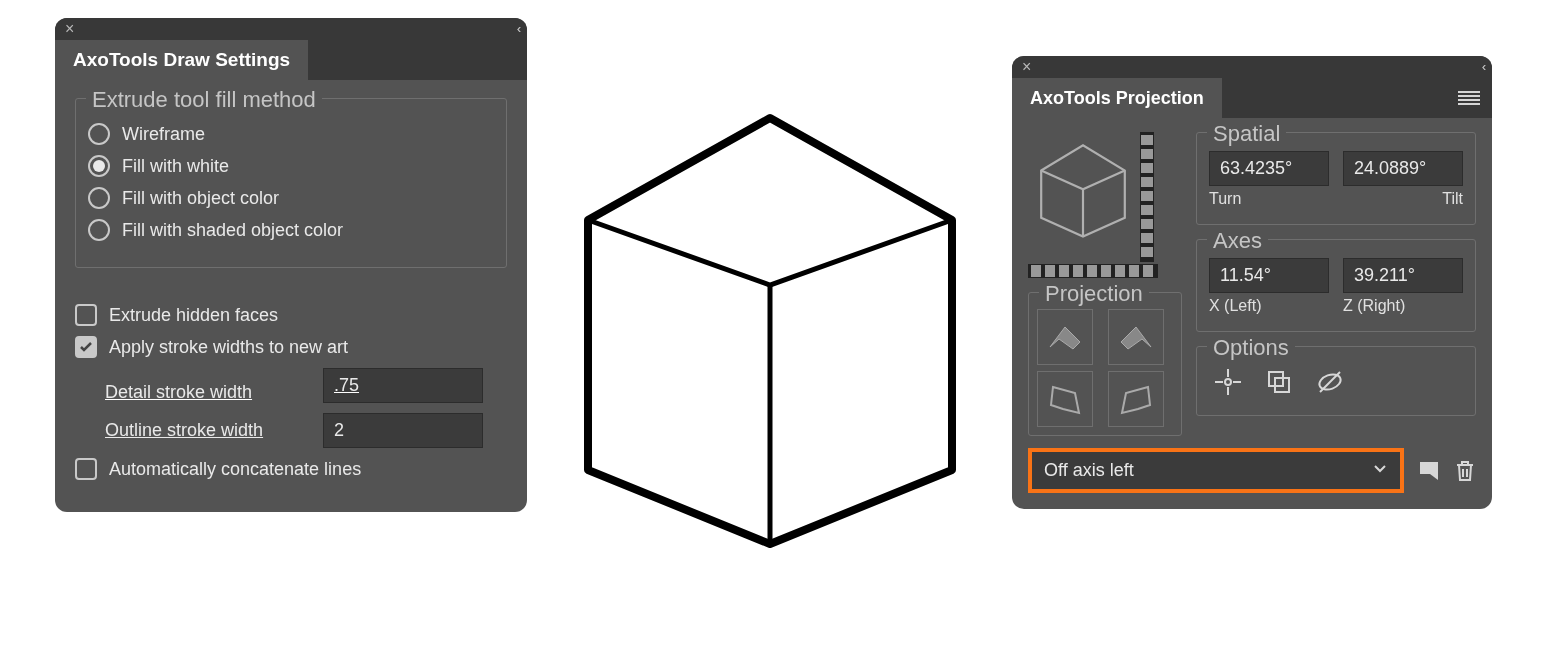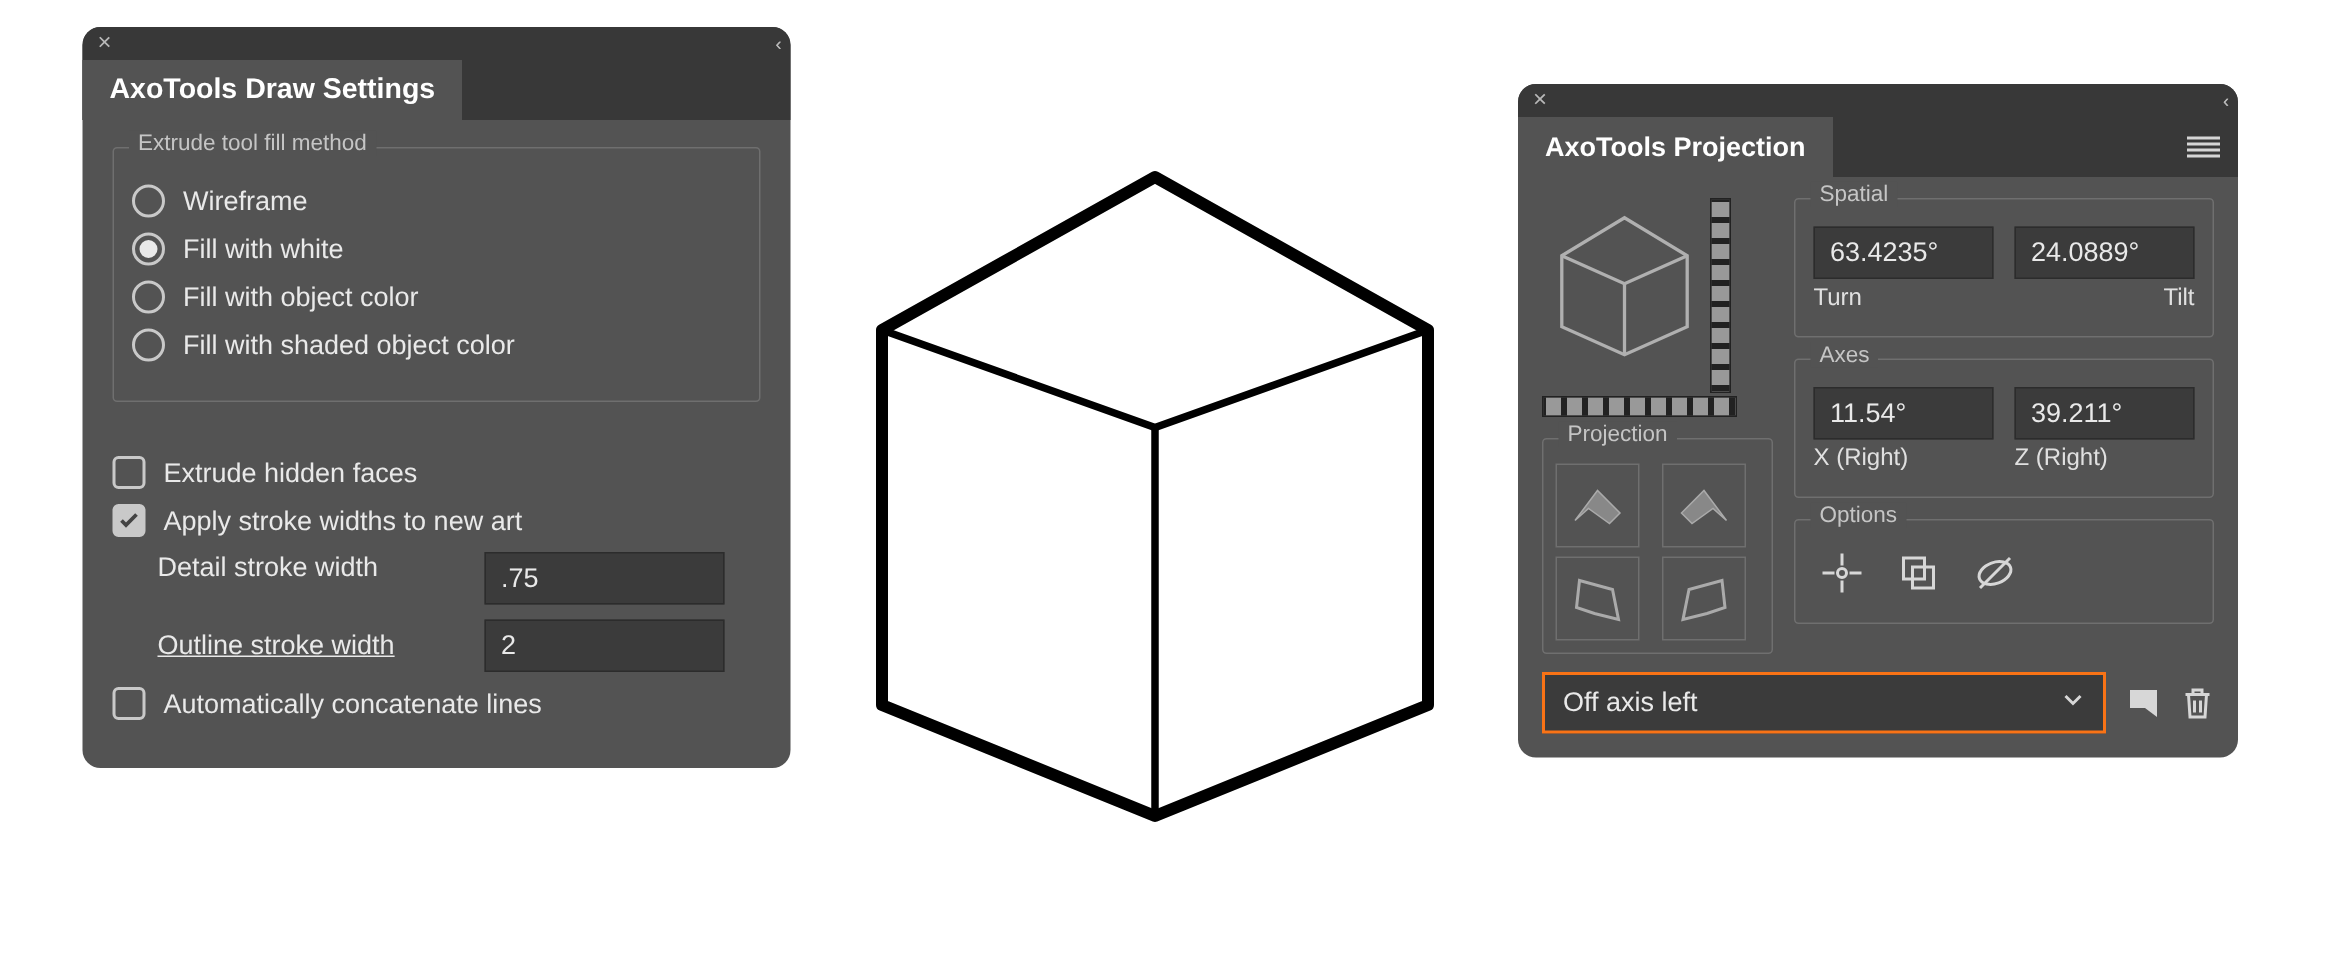--- a/index.html
+++ b/index.html
@@ -46,21 +46,21 @@
     border-radius: 3px;
     padding: 14px 12px 16px;
     margin: 0;
     color: #e0e0e0;
     font-size: 18px;
     position:relative;
   }
   .legend {
     padding: 0 6px;
     color: #c5c5c5;
-    font-size: 15px;
+    font-size: 22px;
     background:#535353;
     position:absolute;
     top:-12px;
     left:10px;
   }
   .radio-row, .check-row { display:flex; align-items:center; gap:12px; margin:10px 0; font-size:18px; color:#e9e9e9;}
   .radio {
     width:22px;height:22px;border:2px solid #c9c9c9;border-radius:50%;display:flex;align-items:center;justify-content:center;
     flex:none;
   }
@@ -77,21 +77,21 @@
   .proj-body{padding:14px 16px 16px; display:flex; flex-direction:column; gap:12px;}
   .flex{display:flex;}
   .gap14{gap:14px;}
   .col{display:flex;flex-direction:column;}
   .label-sm{font-size:16px;color:#e0e0e0;margin-top:4px;}
   .opt-icons{display:flex;gap:22px;align-items:center;padding:6px 4px 2px;}
   .hamburger{margin-left:auto;padding:0 12px;display:flex;align-items:center;}
   .hamburger-lines{width:22px;height:14px;display:flex;flex-direction:column;justify-content:space-between;}
   .hamburger-lines span{height:2px;background:#d5d5d5;display:block;}
   .dropdown{
-    background:#3b3b3b;border:2px solid #f97316;color:#e9e9e9;font-size:18px;padding:8px 12px;
+    background:#3b3b3b;border:4px solid #f97316;color:#e9e9e9;font-size:18px;padding:8px 12px;
     display:flex;align-items:center;justify-content:space-between;flex:1;
   }
   .footer-row{display:flex;align-items:center;gap:14px;}
   .icon-btn{color:#d7d7d7;cursor:pointer;display:flex;align-items:center;justify-content:center;}
   .cube-preview{width:110px;height:110px;}
   .proj-grid{display:grid;grid-template-columns:1fr 1fr;gap:6px;padding-top:8px;}
   .proj-btn{border:1px solid #6f6f6f;width:56px;height:56px;display:flex;align-items:center;justify-content:center;}
   .ruler-v{width:14px;height:130px;background:repeating-linear-gradient(to bottom,#222 0 2px,#999 2px 12px,#222 12px 14px);border:1px solid #222;margin-left:2px;}
   .ruler-h{height:14px;width:130px;background:repeating-linear-gradient(to right,#222 0 2px,#999 2px 12px,#222 12px 14px);border:1px solid #222;margin-top:2px;}
   
@@ -135,21 +135,21 @@
     </div>
     <div class="check-row">
       <span class="checkbox checked">
         <svg width="16" height="16" viewBox="0 0 16 16" fill="none">
             <path d="M3 8l3 3 7-7" stroke-width="2.5"></path>
           </svg>
       </span>
       <span>Apply stroke widths to new art</span>
     </div>
 
-    <div class="flex" style="align-items:flex-start;gap:18px;margin:10px 0 10px 30px;">
+    <div class="flex" style="align-items:flex-end;gap:18px;margin:10px 0 10px 30px;text-decoration:underline;">
       <span style="width:200px;font-size:18px;color:#e9e9e9;">Detail stroke width</span>
       <input class="text-input" value=".75" style="">
     </div>
     <div class="flex" style="align-items:center;gap:18px;margin:10px 0 10px 30px;">
       <span style="width:200px;font-size:18px;color:#e9e9e9;text-decoration:underline;">Outline stroke width</span>
       <input class="text-input" value="2" style="">
     </div>
 
     <div class="check-row">
       <span class="checkbox"></span>
@@ -234,21 +234,21 @@
               <input class="text-input sm" value="24.0889°" style="">
               <span class="label-sm">Tilt</span>
             </div>
           </div>
         </div>
         <div class="fieldset">
           <span class="legend">Axes</span>
           <div class="flex gap14" style="padding-top:4px;">
             <div class="col" style="flex:1;">
               <input class="text-input sm" value="11.54°" style="">
-              <span class="label-sm">X (Right)</span>
+              <span class="label-sm">X (Left)</span>
             </div>
             <div class="col" style="flex:1;">
               <input class="text-input sm" value="39.211°" style="">
               <span class="label-sm">Z (Right)</span>
             </div>
           </div>
         </div>
         <div class="fieldset">
           <span class="legend">Options</span>
           <div class="opt-icons">

